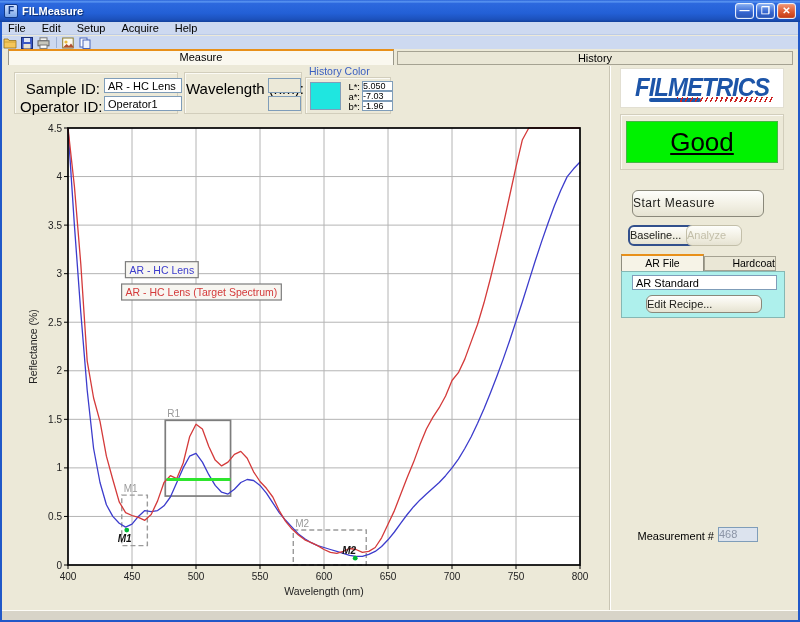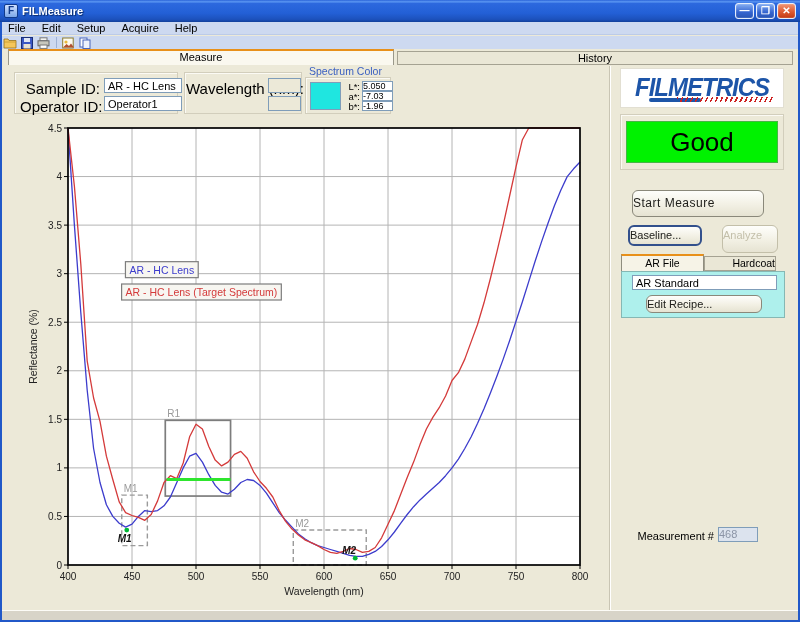--- a/index.html
+++ b/index.html
@@ -48,21 +48,21 @@
   .logo-hatch{position:absolute;right:10px;bottom:5px;width:96px;height:5px;
     background:repeating-linear-gradient(115deg,#cc2222 0 1.5px,transparent 1.5px 4.5px);}
   .logo-swash{position:absolute;left:28px;bottom:5px;width:52px;height:4px;background:#1d55a8;border-radius:2px;}
   .good-grp{position:absolute;left:620px;top:114px;width:164px;height:56px;border:1px solid #d2cebc;box-shadow:inset 1px 1px 0 #fbfaf4;}
   .good-box{position:absolute;left:5px;top:6px;width:152px;height:42px;border:1px solid #45b545;
     display:flex;align-items:center;justify-content:center;font-size:26px;color:#000;}
   .btn{position:absolute;background:linear-gradient(#fefefb,#f2f0e4 55%,#e6e3d2);border:1px solid #8a887a;border-radius:6px;
     font-size:11px;font-family:"Liberation Sans",sans-serif;color:#20201c;}
   .btn-start{left:632px;top:190px;width:132px;height:27px;font-size:12px;letter-spacing:0.5px;line-height:25px;}
   .btn-baseline{left:628px;top:225px;width:74px;height:21px;line-height:17px;border:2px solid #32508c;}
-  .btn-analyze{left:722px;top:225px;width:56px;height:28px;line-height:19px;color:#c3bfa9;border-color:#c3bfa9;}
+  .btn-analyze{left:686px;top:225px;width:56px;height:21px;line-height:19px;color:#c3bfa9;border-color:#c3bfa9;}
   .mtab{position:absolute;text-align:center;font-size:10.5px;}
   .mtab-ar{left:621px;top:254px;width:83px;height:17px;background:#f6f3e7;border:1px solid #8f8d7f;border-bottom:none;
     border-top:2px solid #e8901a;line-height:14px;}
   .mtab-hc{left:704px;top:256px;width:72px;height:15px;background:#eae7d6;border:1px solid #a5a292;line-height:13px;text-align:right;}
   .recipe-panel{position:absolute;left:621px;top:271px;width:164px;height:47px;background:#aef0ec;border:1px solid #85b8b4;}
   .recipe-field{position:absolute;left:632px;top:275px;width:145px;height:15px;}
   .btn-recipe{left:646px;top:295px;width:116px;height:18px;line-height:16px;}
   .results-grp{position:absolute;left:618px;top:330px;width:172px;height:218px;border:1px solid #d2cebc;box-shadow:inset 1px 1px 0 #fbfaf4;}
   .results-box{position:absolute;left:7px;top:5px;width:157px;height:190px;background:#fff;border:1px solid #8a887a;
     padding:2px 3px;font-size:10.5px;line-height:13px;white-space:pre-wrap;overflow:hidden;}
@@ -150,21 +150,21 @@
   <div class="flabel" style="left:20px;top:80px;width:80px;">Sample ID:</div>
   <input class="tbox" style="left: 104px; top: 78px; width: 78px; height: 15px;" value="AR - HC Lens">
   <div class="flabel" style="left:20px;top:98px;width:80px;">Operator ID:</div>
   <input class="tbox" style="left: 104px; top: 96px; width: 78px; height: 15px;" value="Operator1">
 
   <div class="flabel" style="left:186px;top:80px;width:79px;">Wavelength (nm):</div>
   <div class="tbox disabled" style="left:268px;top:78px;width:33px;height:15px;"></div>
   <div class="flabel" style="left:186px;top:98px;width:79px;margin-top:46px;">Reflectance:</div>
   <div class="tbox disabled" style="left:268px;top:96px;width:33px;height:15px;"></div>
 
-  <div class="speclabel" style="left:309px;top:65px;">Spectrum Color</div>
+  <div class="speclabel" style="left:309px;top:65px;">History Color</div>
   <div style="position: absolute; left: 310px; top: 82px; width: 31px; height: 28px; border: 1px solid rgb(127, 157, 185); background: rgb(31, 230, 224);"></div>
   <div class="lab-row" style="left:344px;top:81px;">
     <span class="lab-name">L*:</span>
     <span class="lab-val">5.050</span>
   </div>
   <div class="lab-row" style="left:344px;top:91px;">
     <span class="lab-name">a*:</span>
     <span class="lab-val">-7.03</span>
   </div>
   <div class="lab-row" style="left:344px;top:101px;">
@@ -257,21 +257,21 @@
 
   <div class="divider"></div>
 
   <div class="logo-box">
     <span class="logo-text">FILMETRICS</span>
     <span class="logo-swash"></span>
     <span class="logo-hatch"></span>
   </div>
 
   <div class="good-grp">
-    <div class="good-box" style="background: rgb(0, 242, 0);">Good</div>
+    <div class="good-box" style="background: rgb(0, 242, 0); text-decoration: underline;">Good</div>
   </div>
 
   <div class="btn btn-start">Start Measure</div>
   <div class="btn btn-baseline">Baseline...</div>
   <div class="btn btn-analyze">Analyze</div>
 
   <div class="mtab mtab-ar">AR File</div>
   <div class="mtab mtab-hc">Hardcoat Mode</div>
   <div class="recipe-panel"></div>
   <input class="tbox recipe-field" value="AR Standard" style="">

